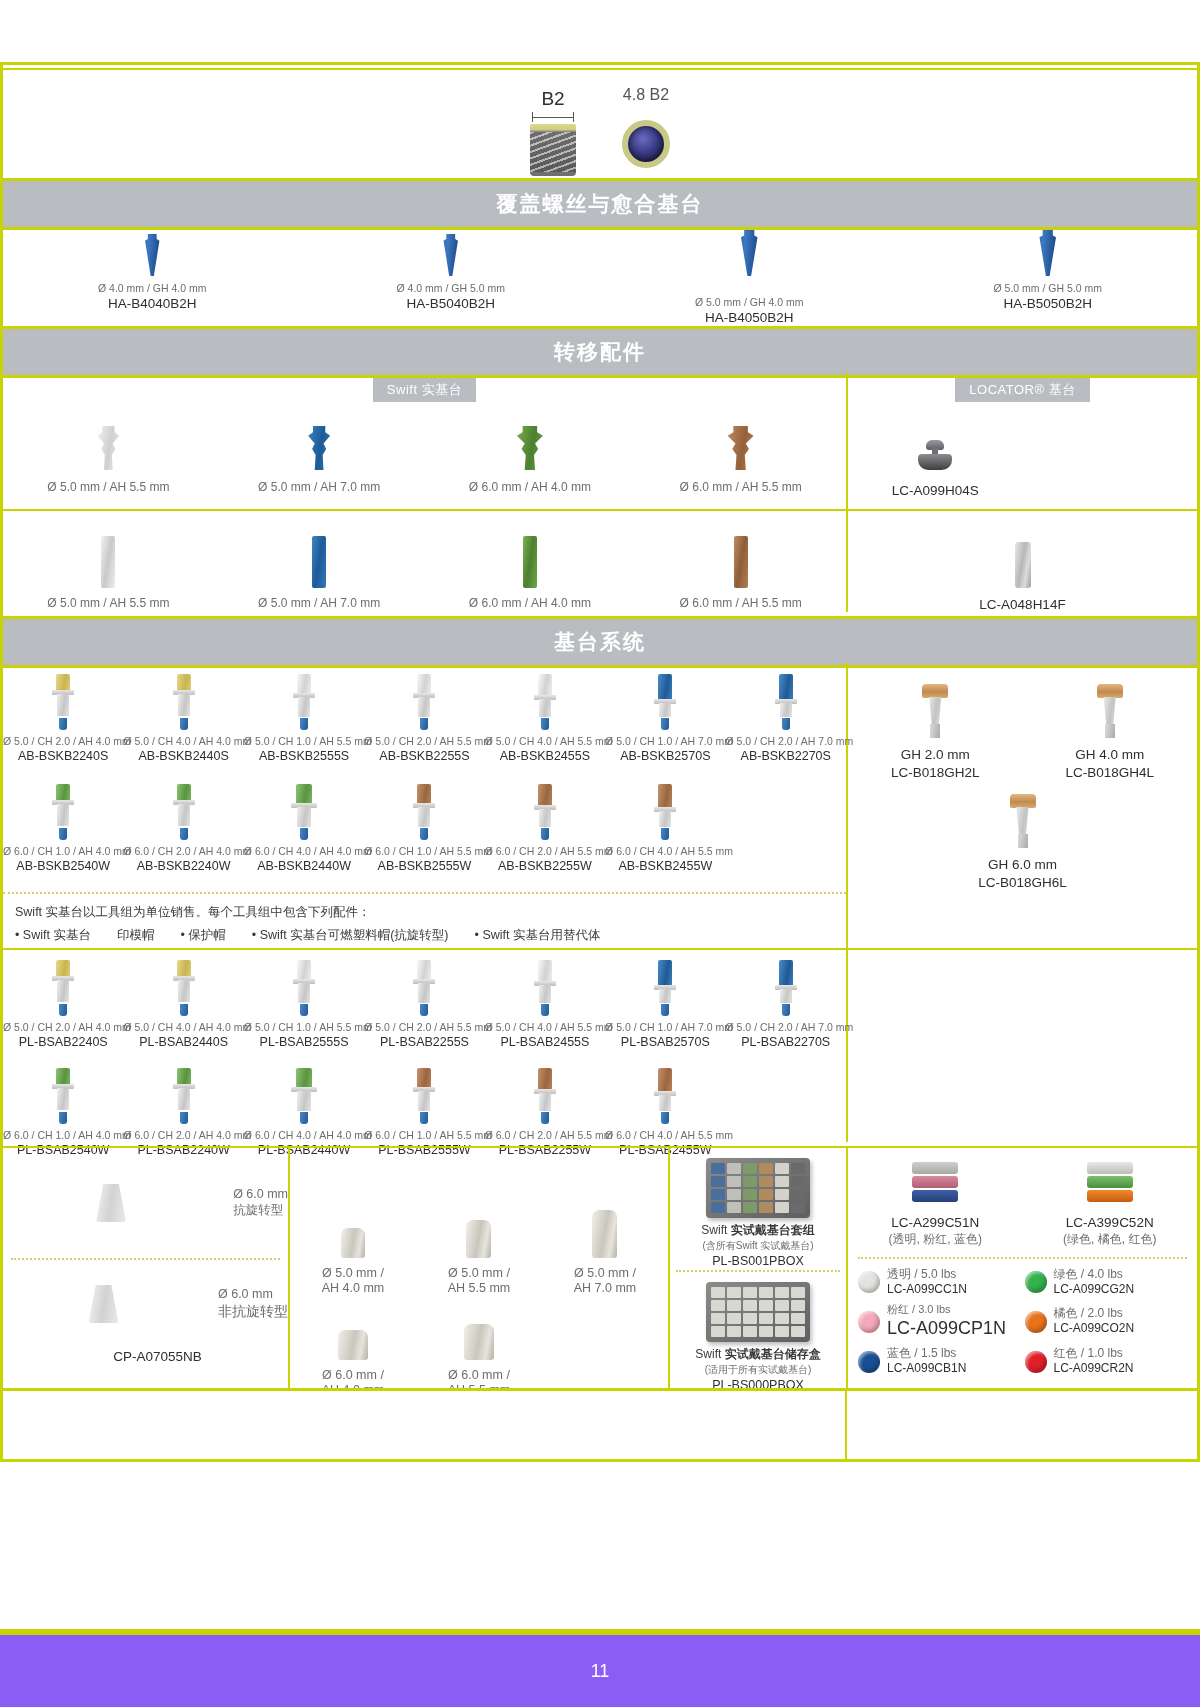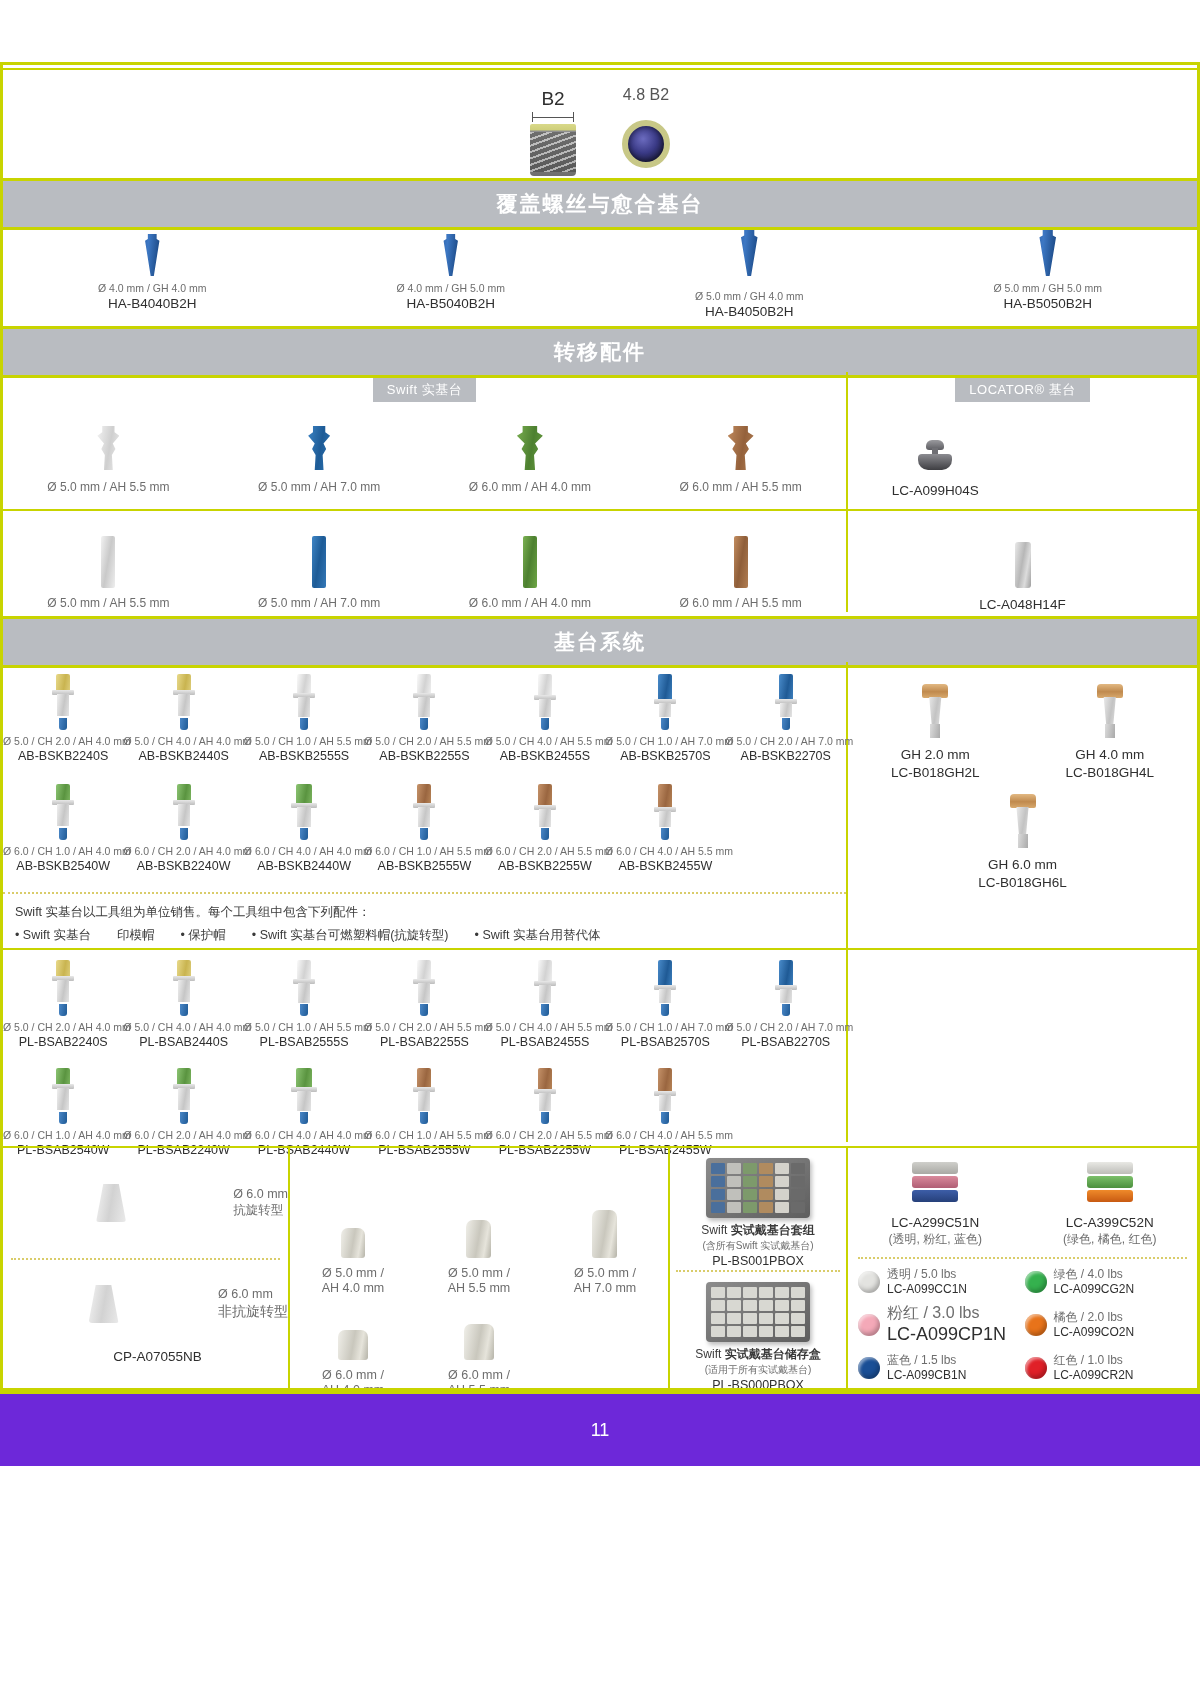--- a/index.html
+++ b/index.html
@@ -4,21 +4,21 @@
 <style>
   * { box-sizing: border-box; margin: 0; padding: 0; }
   body {
     width: 1200px; height: 1707px;
     background: #ffffff;
     font-family: "Liberation Sans", sans-serif;
     color: #3a3a3a;
     position: relative;
     overflow: hidden;
   }
-  .page { position: relative; width: 1200px; height: 1466px; border-radius: 30px; }
+  .page { position: relative; width: 1200px; height: 1707px; border-radius: 30px; }
 
   
   .section-bar {
     background: #b9bcc1;
     color: #ffffff;
     text-align: center;
     font-size: 21px;
     font-weight: bold;
     letter-spacing: 2px;
     padding: 9px 0;
@@ -166,21 +166,21 @@
   .dotted { border-top: 2px dotted #d9cc6a; }
   .vline { background:#c8d400; width:2px; }
   .hline { background:#c8d400; height:2px; }
 
   
   .note { font-size: 12.5px; color:#3a3a3a; line-height: 1.85; padding: 7px 12px; }
   .note .b1 { display:flex; gap: 26px; flex-wrap: wrap; }
 
   
   .footer { position:absolute; left:0; bottom:0; width:1200px; height:72px;
-    background:#6d28d9; color:#fff; display:flex; align-items:center; justify-content:center;
+    background:#8b5cf6; color:#fff; display:flex; align-items:center; justify-content:center;
     font-size:18px; }
   .footer-strip { position:absolute; left:0; bottom:72px; width:1200px; height:6px; background:#c8d400; }
 </style>
 </head>
 <body>
 
 <div class="page">
 
   <div style="position:absolute;left:0;top:62px;width:1200px;height:3px;background:#c8d400;"></div>
   <div style="position:absolute;left:0;top:68px;width:1200px;height:2px;background:#c8d400;"></div>
@@ -219,21 +219,21 @@
         <div class="img-slot" style="height:52px;padding-top:8px;">
             <div class="ha"></div>
           </div>
         <div class="spec" style="margin-top:6px;">Ø 4.0 mm / GH 5.0 mm</div>
         <div class="code">HA-B5040B2H</div>
       </div>
       <div class="cell" style="width:25%;">
         <div class="img-slot" style="height:52px;padding-top:6px;">
             <div class="ha" style="width:23px;height:46px;"></div>
           </div>
-        <div class="spec" style="margin-top:14px;">Ø 5.0 mm / GH 4.0 mm</div>
+        <div class="spec" style="margin-top:20px;">Ø 5.0 mm / GH 4.0 mm</div>
         <div class="code">HA-B4050B2H</div>
       </div>
       <div class="cell" style="width:25%;">
         <div class="img-slot" style="height:52px;padding-top:6px;">
             <div class="ha" style="width:23px;height:46px;"></div>
           </div>
         <div class="spec" style="margin-top:6px;">Ø 5.0 mm / GH 5.0 mm</div>
         <div class="code">HA-B5050B2H</div>
       </div>
     </div>
@@ -885,21 +885,21 @@
         <div style="display:flex;gap:7px;align-items:center;">
           <span class="swatch" style="background:#35b14e;"></span>
           <span>
               <span class="spec" style="font-size:12px;display:block;">绿色 / 4.0 lbs</span>
               <span class="code" style="font-size:12px;display:block;">LC-A099CG2N</span>
             </span>
         </div>
         <div style="display:flex;gap:7px;align-items:center;">
           <span class="swatch" style="background:#f4a9b8;"></span>
           <span>
-              <span class="spec" style="font-size:16px;display:block;">粉红 / 3.0 lbs</span>
+              <span class="spec" style="font-size:11px;display:block;">粉红 / 3.0 lbs</span>
               <span class="code" style="font-size:18px;display:block;">LC-A099CP1N</span>
             </span>
         </div>
         <div style="display:flex;gap:7px;align-items:center;">
           <span class="swatch" style="background:#e8731a;"></span>
           <span>
               <span class="spec" style="font-size:12px;display:block;">橘色 / 2.0 lbs</span>
               <span class="code" style="font-size:12px;display:block;">LC-A099CO2N</span>
             </span>
         </div>

